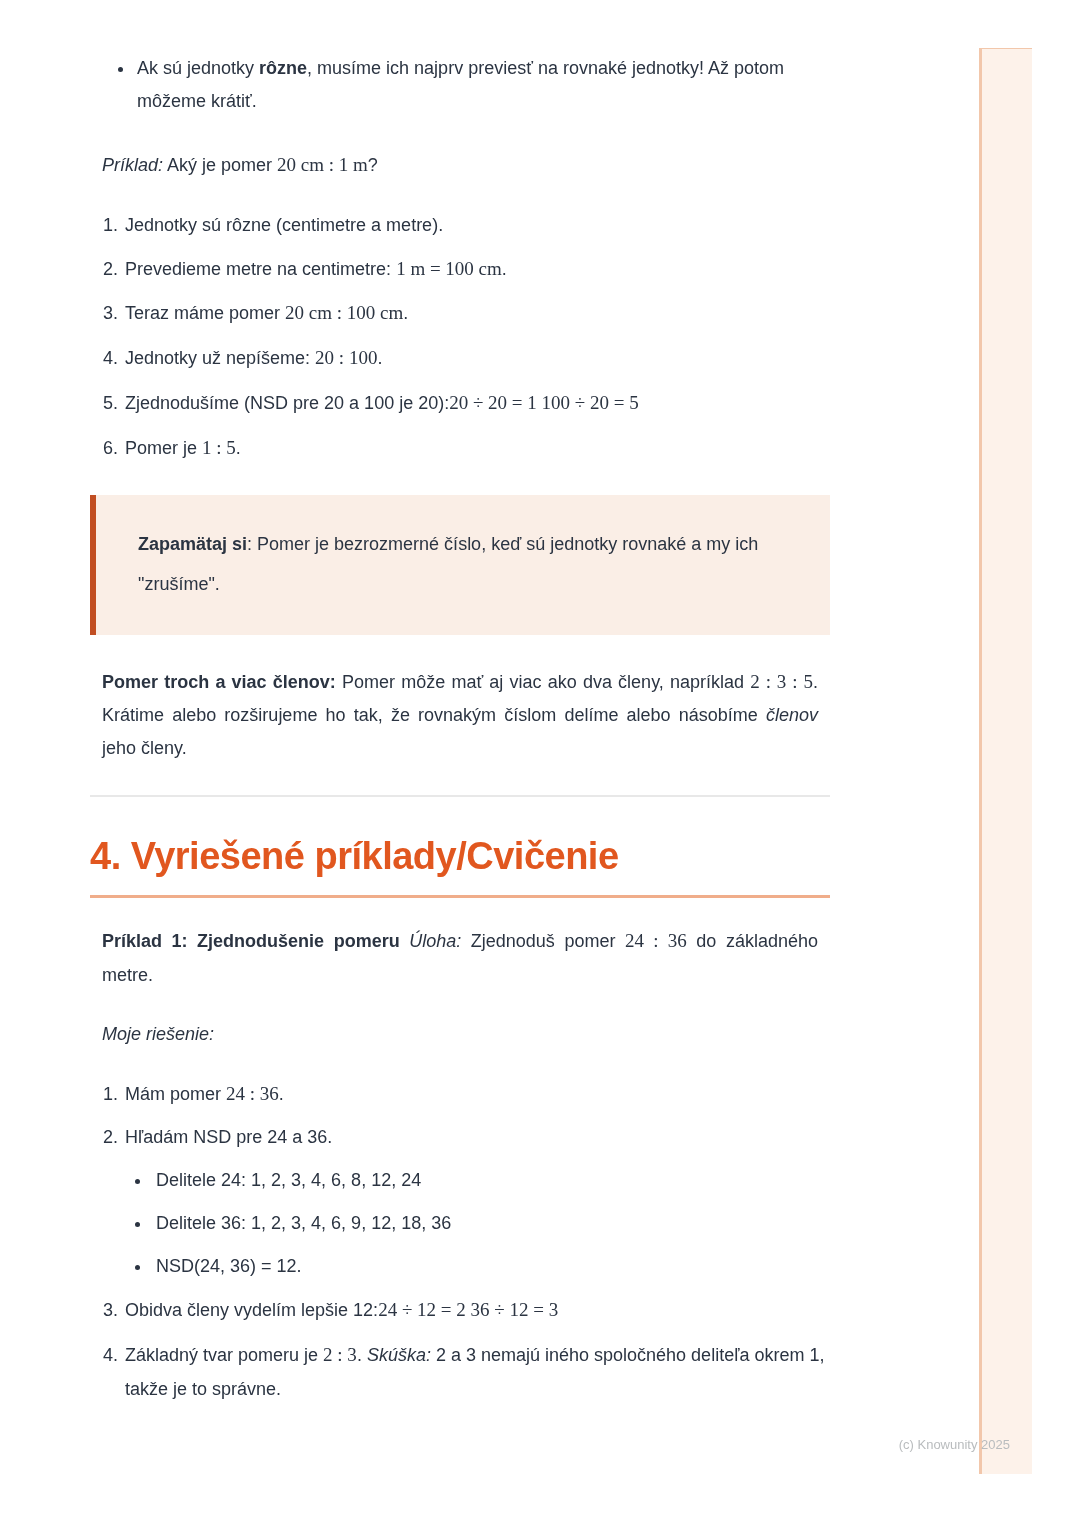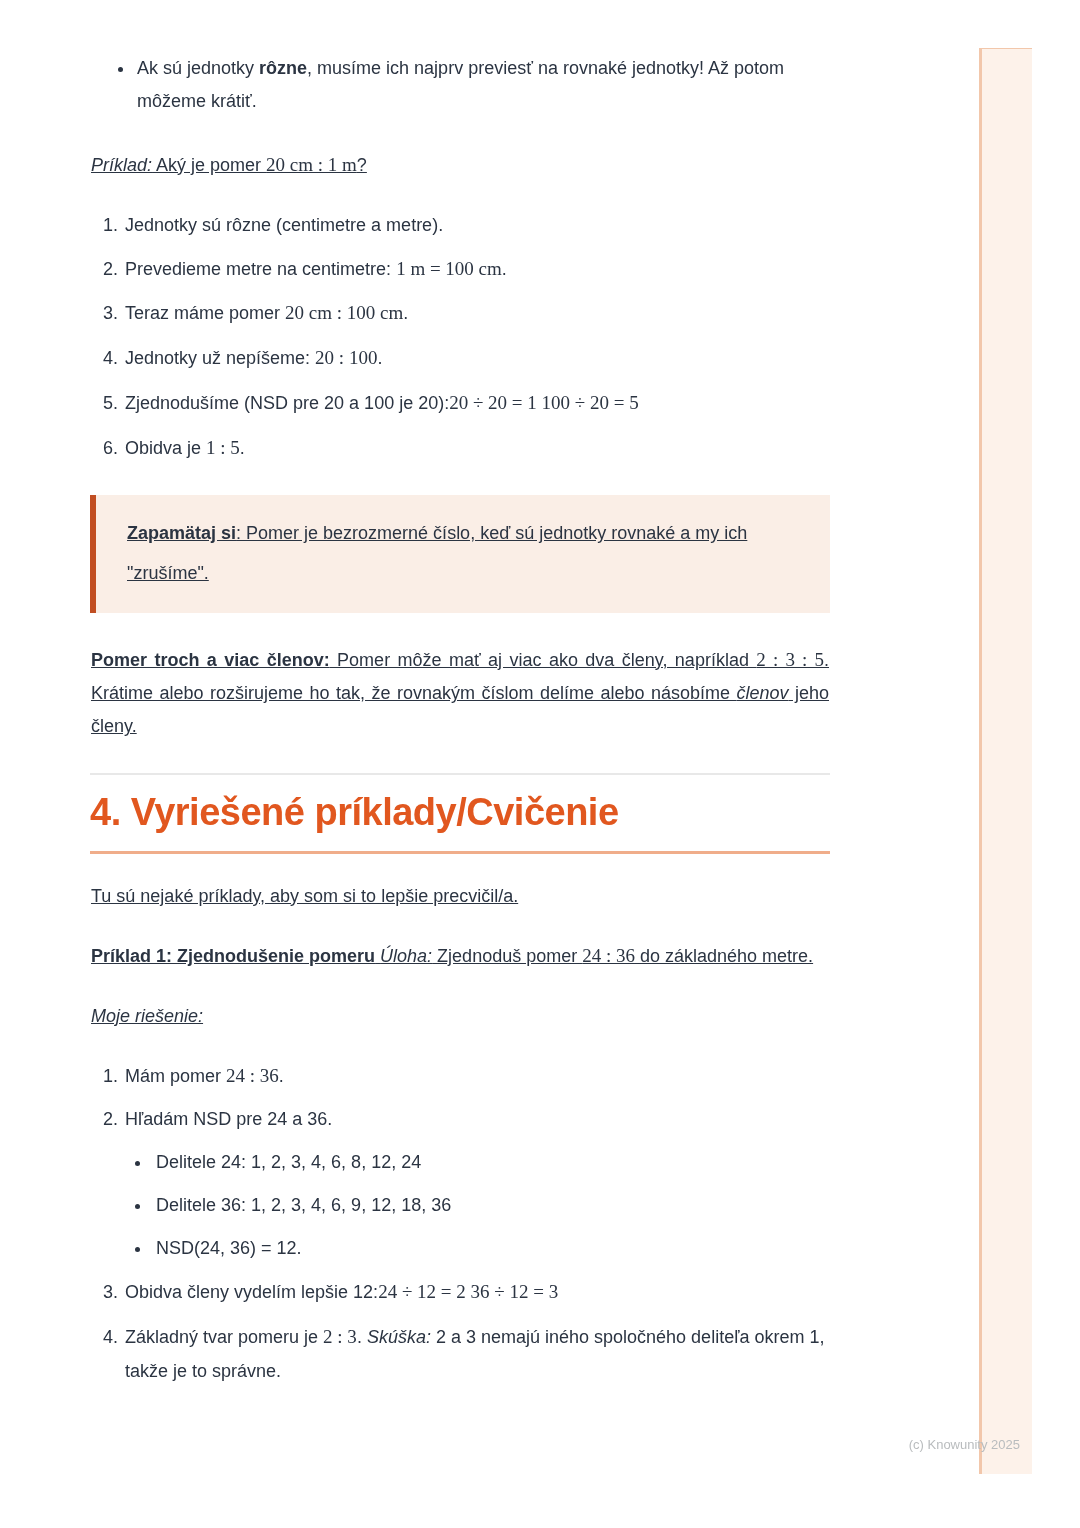--- a/index.html
+++ b/index.html
@@ -31,21 +31,21 @@
     border-left:3px solid var(--strip-border);
     border-top:1px solid var(--strip-border);
   }
   .content{
     position:absolute;
     left:90px;top:40px;
     width:740px;
     font-size:18px;
     line-height:1.83;
   }
-  p{margin:1px;text-decoration:underline;}
+  p{margin:12px;}
   .run-b{font-weight:bold;}
   .run-i{font-style:italic;}
   .run-m{font-family:"Liberation Serif","DejaVu Serif",serif;font-size:19px;}
   .justify{text-align:justify;}
   ul.intro-list{margin:12px;padding-left:33px;list-style:disc;}
   ul.intro-list li{padding-left:2px;}
   .example-prompt{margin-top:30px;}
   ol.steps{margin:26px 4px 0 0;padding-left:33px;}
   ol.steps>li{margin-bottom:10px;padding-left:2px;}
   ul.sub-list{margin:10px 0 0 0;padding-left:27px;list-style:disc;}
@@ -57,38 +57,38 @@
     padding:18px 30px;
     line-height:2.2;
   }
   .para{margin-top:30px;}
   hr.divider{
     border:none;
     border-top:2px solid var(--divider);
     margin:30px 0 0 0;
   }
   h2.section-heading{
-    margin:16px 0 0 0;
+    margin:38px 0 0 0;
     font-size:38px;
     line-height:1.15;
     font-weight:bold;
     color:var(--accent);
     letter-spacing:-0.5px;
   }
   .heading-underline{
     height:3px;
     background:var(--accent-soft);
     margin-top:16px;
   }
   .practice-intro{margin-top:26px;}
   .example-heading{margin-top:26px;}
   .solution-label{margin-top:26px;}
   .footer{
     position:absolute;
-    top:1437px;right:60px;
+    top:1437px;right:70px;
     font-size:13px;
     color:var(--muted);
     z-index:2;
   }
 </style>
 </head>
 <body>
 
 <div class="side-strip"></div>
 
@@ -99,35 +99,34 @@
   </ul>
 
   <p class="example-prompt"><span class="run-i">Príklad:</span><span> Aký je pomer </span><span class="run-m">20 cm : 1 m</span><span>?</span></p>
 
   <ol class="steps">
     <li><span>Jednotky sú rôzne (centimetre a metre).</span></li>
     <li><span>Prevedieme metre na centimetre: </span><span class="run-m">1 m = 100 cm</span><span>.</span></li>
     <li><span>Teraz máme pomer </span><span class="run-m">20 cm : 100 cm</span><span>.</span></li>
     <li><span>Jednotky už nepíšeme: </span><span class="run-m">20 : 100</span><span>.</span></li>
     <li><span>Zjednodušíme (NSD pre 20 a 100 je 20):</span><span class="run-m">20 ÷ 20 = 1 100 ÷ 20 = 5</span></li>
-    <li><span>Obidva je </span><span class="run-m">1 : 5</span><span>.</span></li>
+    <li><span>Pomer je </span><span class="run-m">1 : 5</span><span>.</span></li>
   </ol>
 
   <div class="callout">
     <p><span class="run-b">Zapamätaj si</span><span>: Pomer je bezrozmerné číslo, keď sú jednotky rovnaké a my ich "zrušíme".</span></p>
   </div>
 
   <p class="para justify"><span class="run-b">Pomer troch a viac členov:</span><span> Pomer môže mať aj viac ako dva členy, napríklad </span><span class="run-m">2 : 3 : 5</span><span>. Krátime alebo rozširujeme ho tak, že rovnakým číslom delíme alebo násobíme </span><span class="run-i">členov</span><span> jeho členy.</span></p>
 
   <hr class="divider">
 
   <h2 class="section-heading">4. Vyriešené príklady/Cvičenie</h2>
   <div class="heading-underline"></div>
 
-  <p class="practice-intro">Tu sú nejaké príklady, aby som si to lepšie precvičil/a.</p>
 
   <p class="example-heading justify"><span class="run-b">Príklad 1: Zjednodušenie pomeru</span><span> </span><span class="run-i">Úloha:</span><span> Zjednoduš pomer </span><span class="run-m">24 : 36</span><span> do základného metre.</span></p>
 
   <p class="solution-label"><span class="run-i">Moje riešenie:</span></p>
 
   <ol class="steps">
     <li><span>Mám pomer </span><span class="run-m">24 : 36</span><span>.</span></li>
     <li>
       <span><span>Hľadám NSD pre 24 a 36.</span></span>
       <ul class="sub-list">

